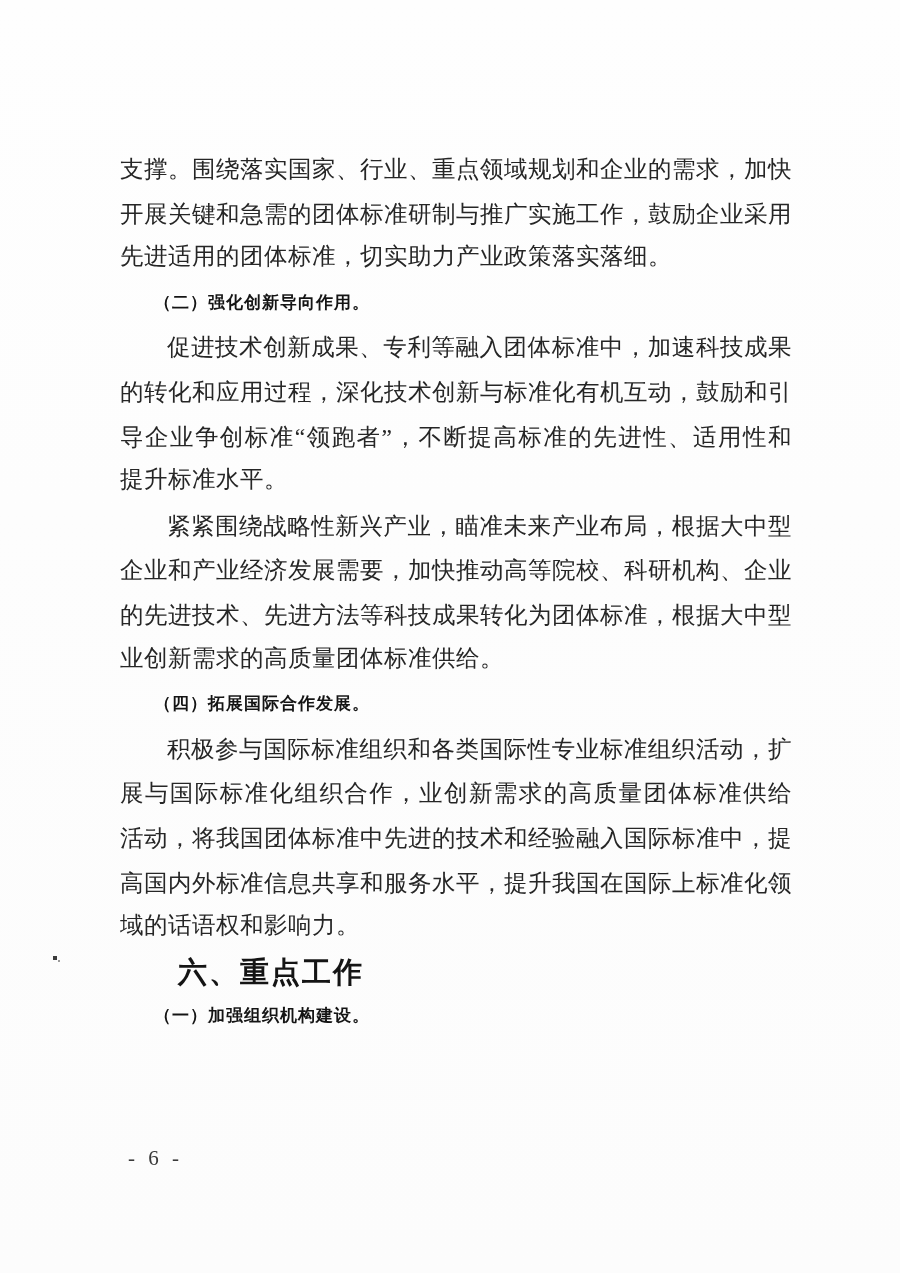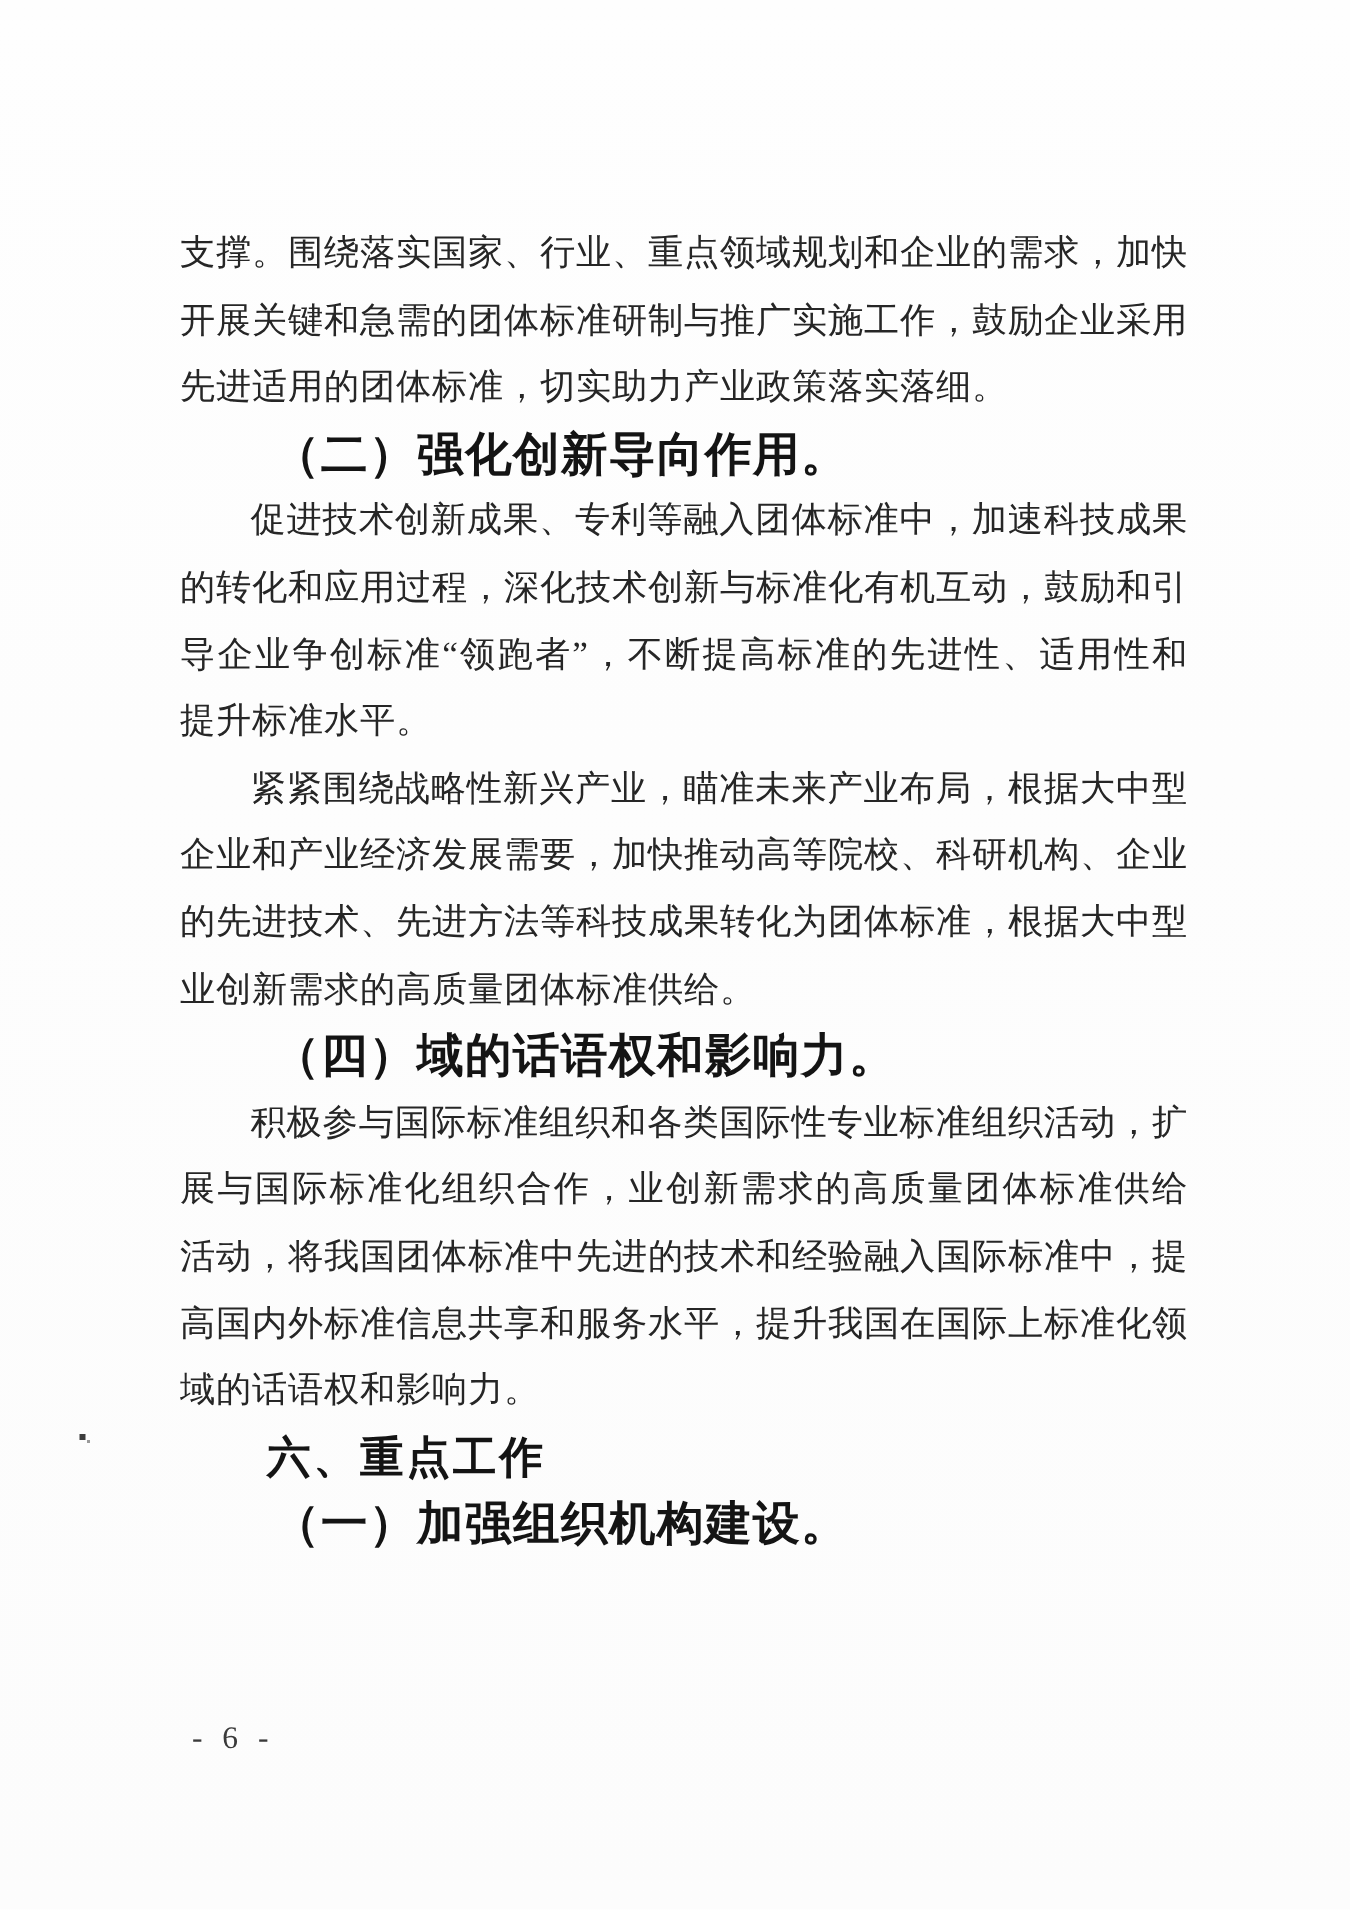--- a/index.html
+++ b/index.html
@@ -37,35 +37,36 @@
     text-align: justify;
     text-align-last: justify;
     text-justify: inter-character;
     letter-spacing: 0.5px;
   }
 
   
   .line.end {
     text-align: center;
     text-align-last: left;
+    font-family: Liberation Mono, monospace;
   }
 
   
   .line.indent {
     text-indent: 2em;
   }
 
   .heading {
     display: block;
     height: 44.6px;
     line-height: 44.6px;
     text-indent: 2em;
     font-weight: 700;
     color: #141414;
-    font-size: 31px;
+    font-size: 17px;
     text-align: left;
     text-align-last: left;
     letter-spacing: 1px;
   }
 
   .heading.major {
     font-family: "Liberation Sans", "DejaVu Sans", sans-serif;
     font-size: 29px;
     letter-spacing: 2px;
   }
@@ -107,21 +108,21 @@
     <div class="line">的转化和应用过程，深化技术创新与标准化有机互动，鼓励和引</div>
     <div class="line">导企业争创标准“领跑者”，不断提高标准的先进性、适用性和</div>
     <div class="line end">提升标准水平。</div>
 
 
     <div class="line indent">紧紧围绕战略性新兴产业，瞄准未来产业布局，根据大中型</div>
     <div class="line">企业和产业经济发展需要，加快推动高等院校、科研机构、企业</div>
     <div class="line">的先进技术、先进方法等科技成果转化为团体标准，根据大中型</div>
     <div class="line end">业创新需求的高质量团体标准供给。</div>
 
-    <div class="heading">（四）域的话语权和影响力。</div>
+    <div class="heading">（四）拓展国际合作发展。</div>
 
     <div class="line indent">积极参与国际标准组织和各类国际性专业标准组织活动，扩</div>
     <div class="line">展与国际标准化组织合作，业创新需求的高质量团体标准供给</div>
     <div class="line">活动，将我国团体标准中先进的技术和经验融入国际标准中，提</div>
     <div class="line">高国内外标准信息共享和服务水平，提升我国在国际上标准化领</div>
     <div class="line end">域的话语权和影响力。</div>
 
     <div class="heading major">六、重点工作</div>
 
     <div class="heading">（一）加强组织机构建设。</div>

